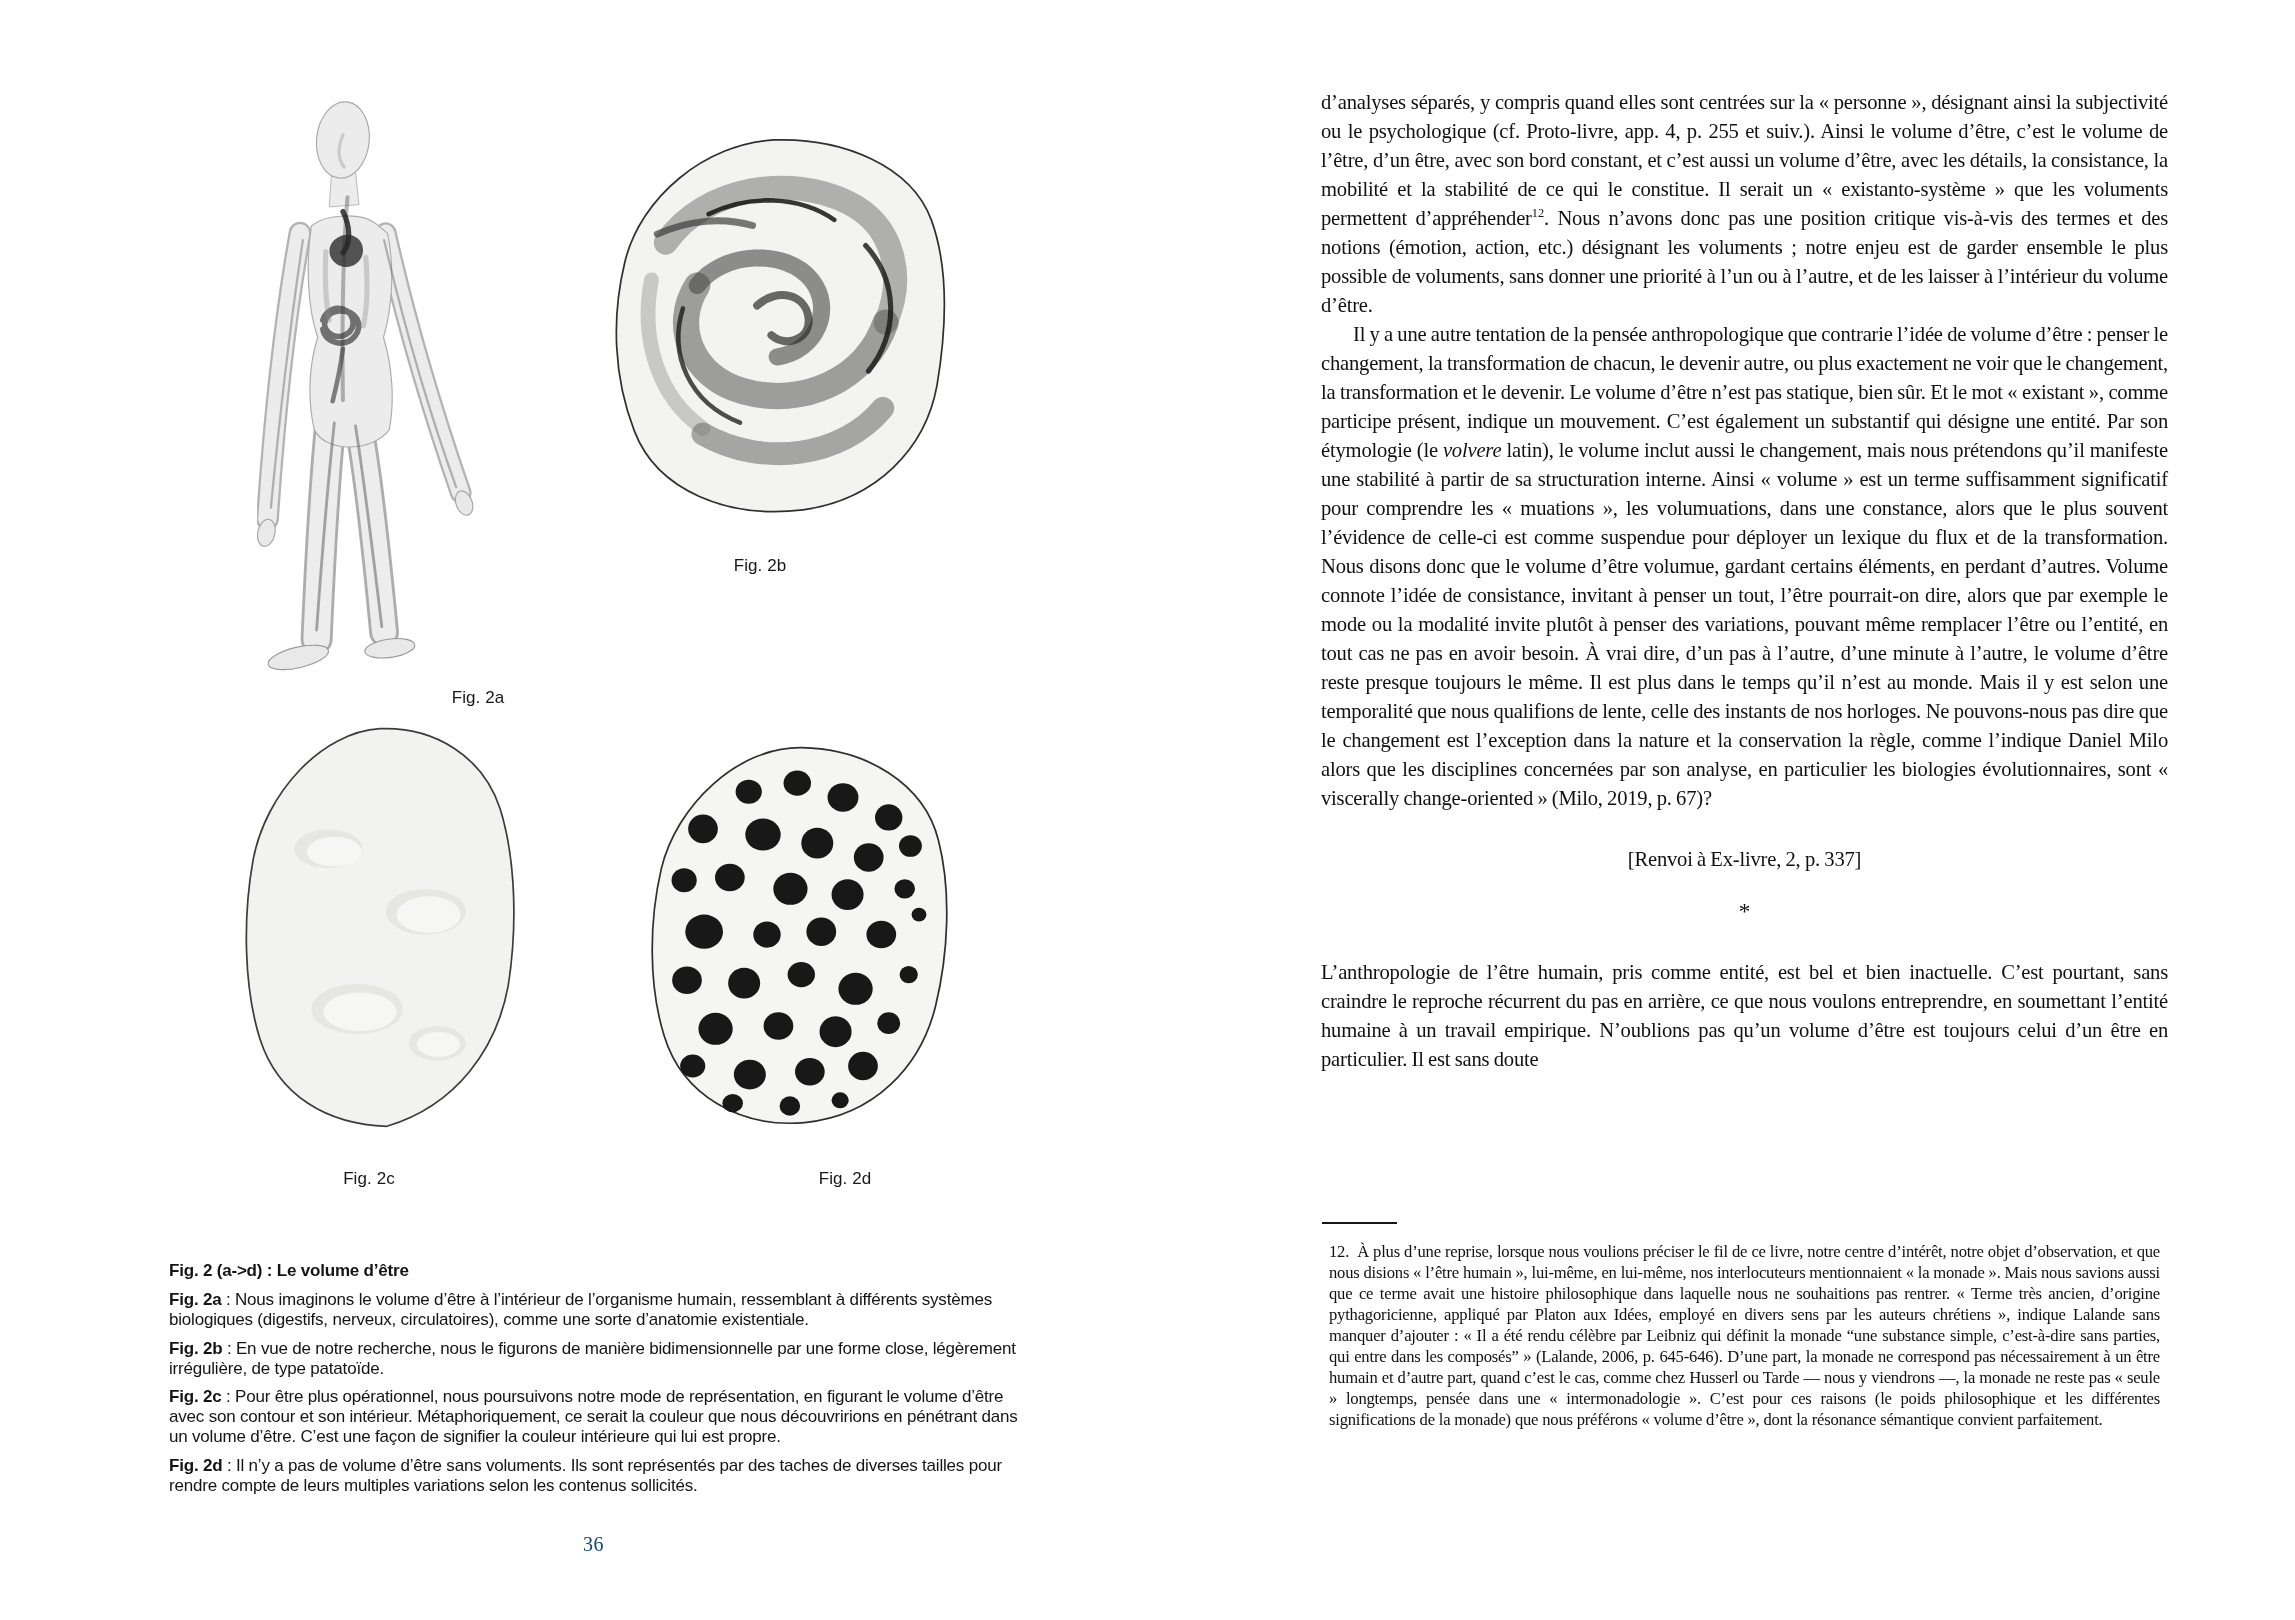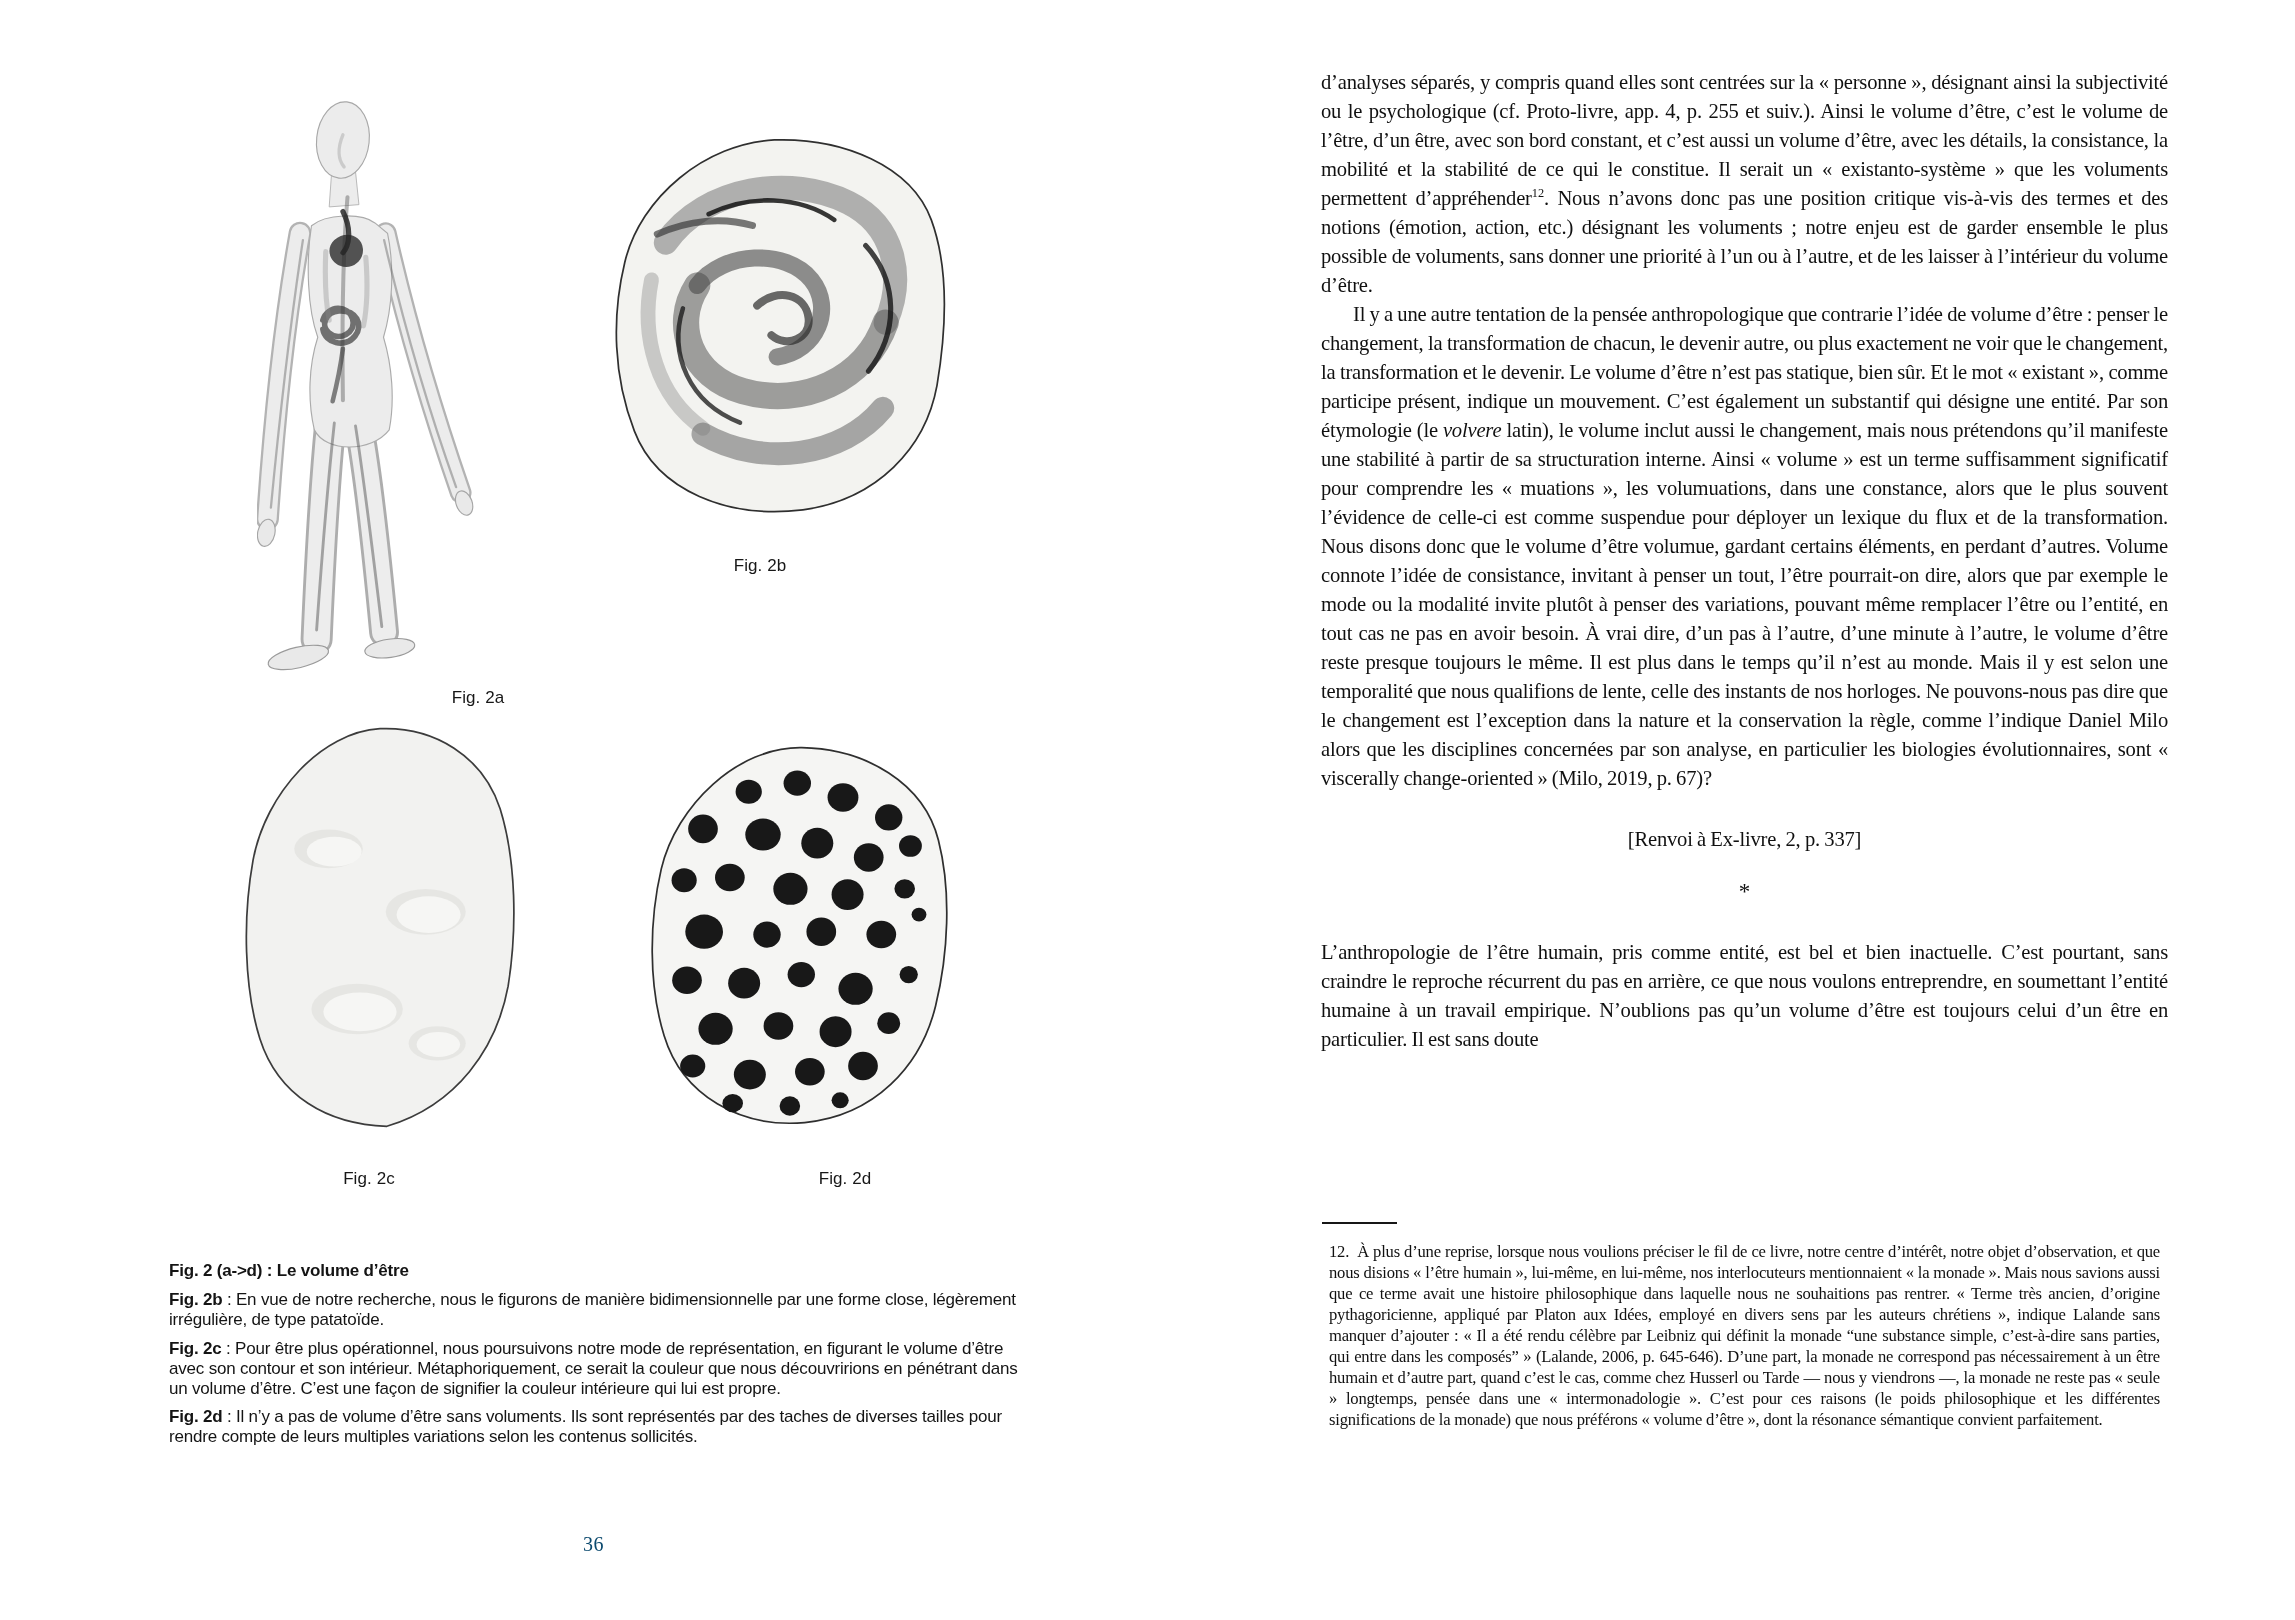--- a/index.html
+++ b/index.html
@@ -24,21 +24,21 @@
     position:absolute;left:169px;top:1261px;width:849px;
     font-family:"Liberation Sans",sans-serif;font-size:17px;line-height:20px;
     letter-spacing:-0.2px;color:#141414;text-align:left;
   }
   .cap-title{margin:0 0 9.1px 0;font-weight:bold;font-size:17px;}
   .cap{margin:0 0 8.6px 0;}
   .cap b{font-weight:bold;}
 
   
   .body-text{
-    position:absolute;left:173px;top:68px;width:847px;
+    position:absolute;left:173px;top:88px;width:847px;
     font-size:20.6px;line-height:29px;letter-spacing:-0.2px;word-spacing:-0.6px;
     text-align:justify;hyphens:auto;-webkit-hyphens:auto;color:#101010;
   }
   .para{margin:0;}
   .para.indent{text-indent:32px;}
   .para sup{font-size:.6em;line-height:0;vertical-align:super;letter-spacing:0;}
   .renvoi{margin:32px 0 0 0;text-align:center;text-indent:0;}
   .asterisk{margin:23px 0 0 0;text-align:center;font-size:23px;}
   .para.last{margin-top:32px;}
 
@@ -183,20 +183,21 @@
         <ellipse cx="385" cy="565" rx="26" ry="25"></ellipse>
         <ellipse cx="157" cy="630" rx="18" ry="16"></ellipse>
         <ellipse cx="257" cy="635" rx="18" ry="17"></ellipse>
         <ellipse cx="345" cy="625" rx="15" ry="14"></ellipse>
       </g>
     </svg>
     <div class="fig-label" style="left:845px;top:1169px">Fig. 2d</div>
 
     <div class="captions">
       <p class="cap-title">Fig. 2 (a-&gt;d) : Le volume d’être</p>
+      <p class="cap"><b>Fig. 2a</b><span> : Nous imaginons le volume d’être à l’intérieur de l’organisme humain, ressemblant à différents systèmes biologiques (digestifs, nerveux, circulatoires), comme une sorte d’anatomie existentiale.</span></p>
       <p class="cap"><b>Fig. 2b</b><span> : En vue de notre recherche, nous le figurons de manière bidimensionnelle par une forme close, légèrement irrégulière, de type patatoïde.</span></p>
       <p class="cap"><b>Fig. 2c</b><span> : Pour être plus opérationnel, nous poursuivons notre mode de représentation, en figurant le volume d’être avec son contour et son intérieur. Métaphoriquement, ce serait la couleur que nous découvririons en pénétrant dans un volume d’être. C’est une façon de signifier la couleur intérieure qui lui est propre.</span></p>
       <p class="cap"><b>Fig. 2d</b><span> : Il n’y a pas de volume d’être sans voluments. Ils sont représentés par des taches de diverses tailles pour rendre compte de leurs multiples variations selon les contenus sollicités.</span></p>
     </div>
 
     <div class="pagenum pagenum-left">36</div>
   </section>
 
   <section class="page page-right">
 

